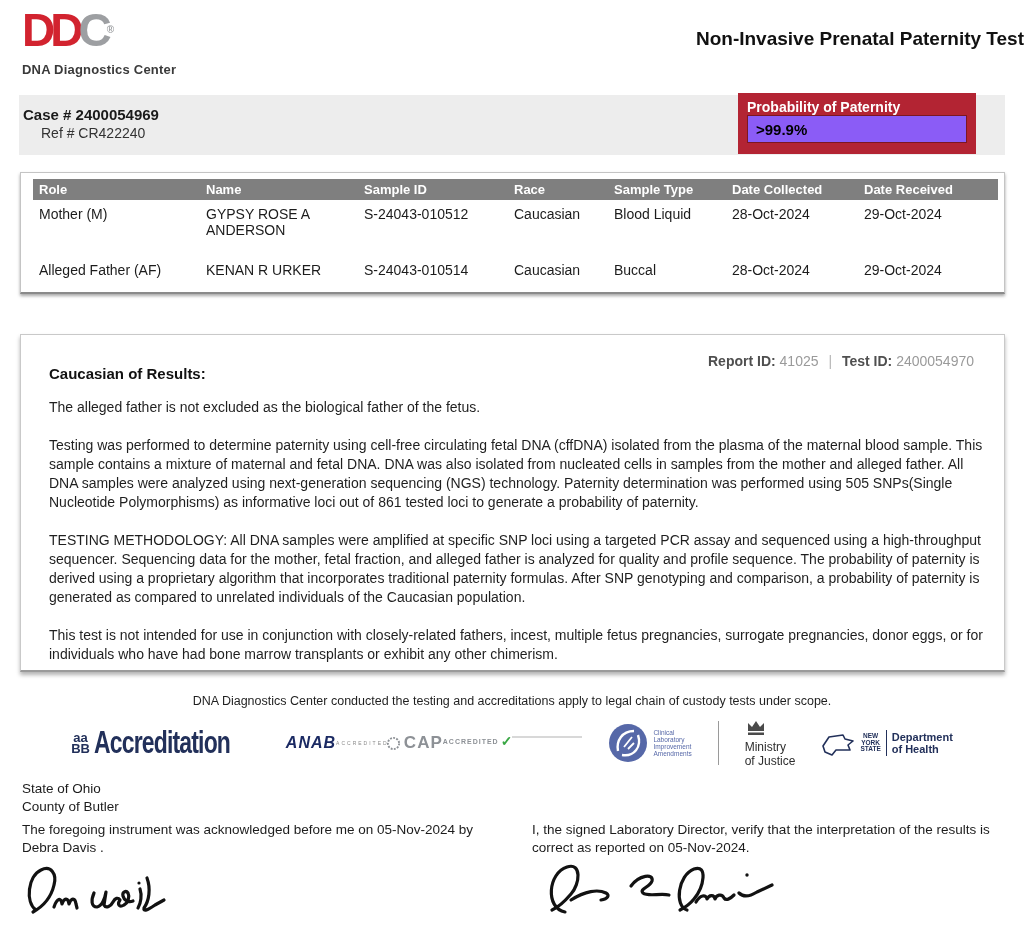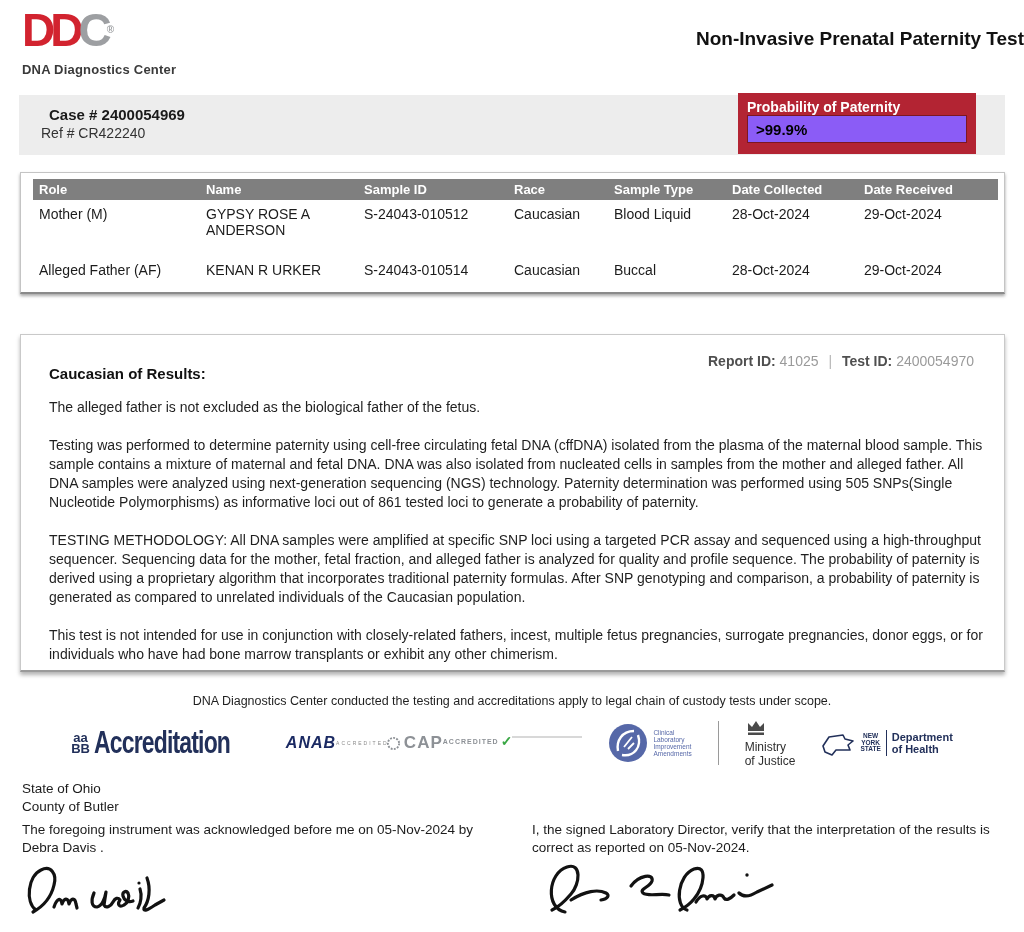--- a/index.html
+++ b/index.html
@@ -13,21 +13,21 @@
   .logo-letters .d { color:#d2232f; }
   .logo-letters .c { color:#9d9fa2; }
   .logo-reg { font-size:10px; color:#9d9fa2; vertical-align:top; letter-spacing:0; }
   .logo-sub { font-size:13px; font-weight:bold; color:#3a3a3a; margin-top:10px; letter-spacing:0.2px; }
   .page-title { position:absolute; left:0; right:0; top:28px; text-align:right;
     font-size:19px; font-weight:bold; color:#111; }
 
   
   .case-bar { position:absolute; left:19px; top:95px; width:986px; height:60px;
     background:#ededed; }
-  .case-number { position:absolute; left:30px; top:11px; font-size:15px; font-weight:bold; color:#1a1a1a;text-align:center; }
+  .case-number { position:absolute; left:4px; top:11px; font-size:15px; font-weight:bold; color:#1a1a1a;text-align:center; }
   .ref-number { position:absolute; left:22px; top:30px; font-size:14px; color:#333; }
   .prob-panel { position:absolute; right:29px; top:-2px; width:238px; height:61px;
     background:#b32433; padding:6px 9px 8px 9px; }
   .prob-label { color:#ffffff; font-size:14px; font-weight:bold; }
   .prob-value-box { background:#8b5cf6; border:1px solid #7c1722; height:28px;
     display:flex; align-items:center; padding-left:8px; }
   .prob-value { font-size:15px; font-weight:bold; color:#000; }
 
   
   .table-box { position:absolute; left:20px; top:172px; width:985px; height:122px;

